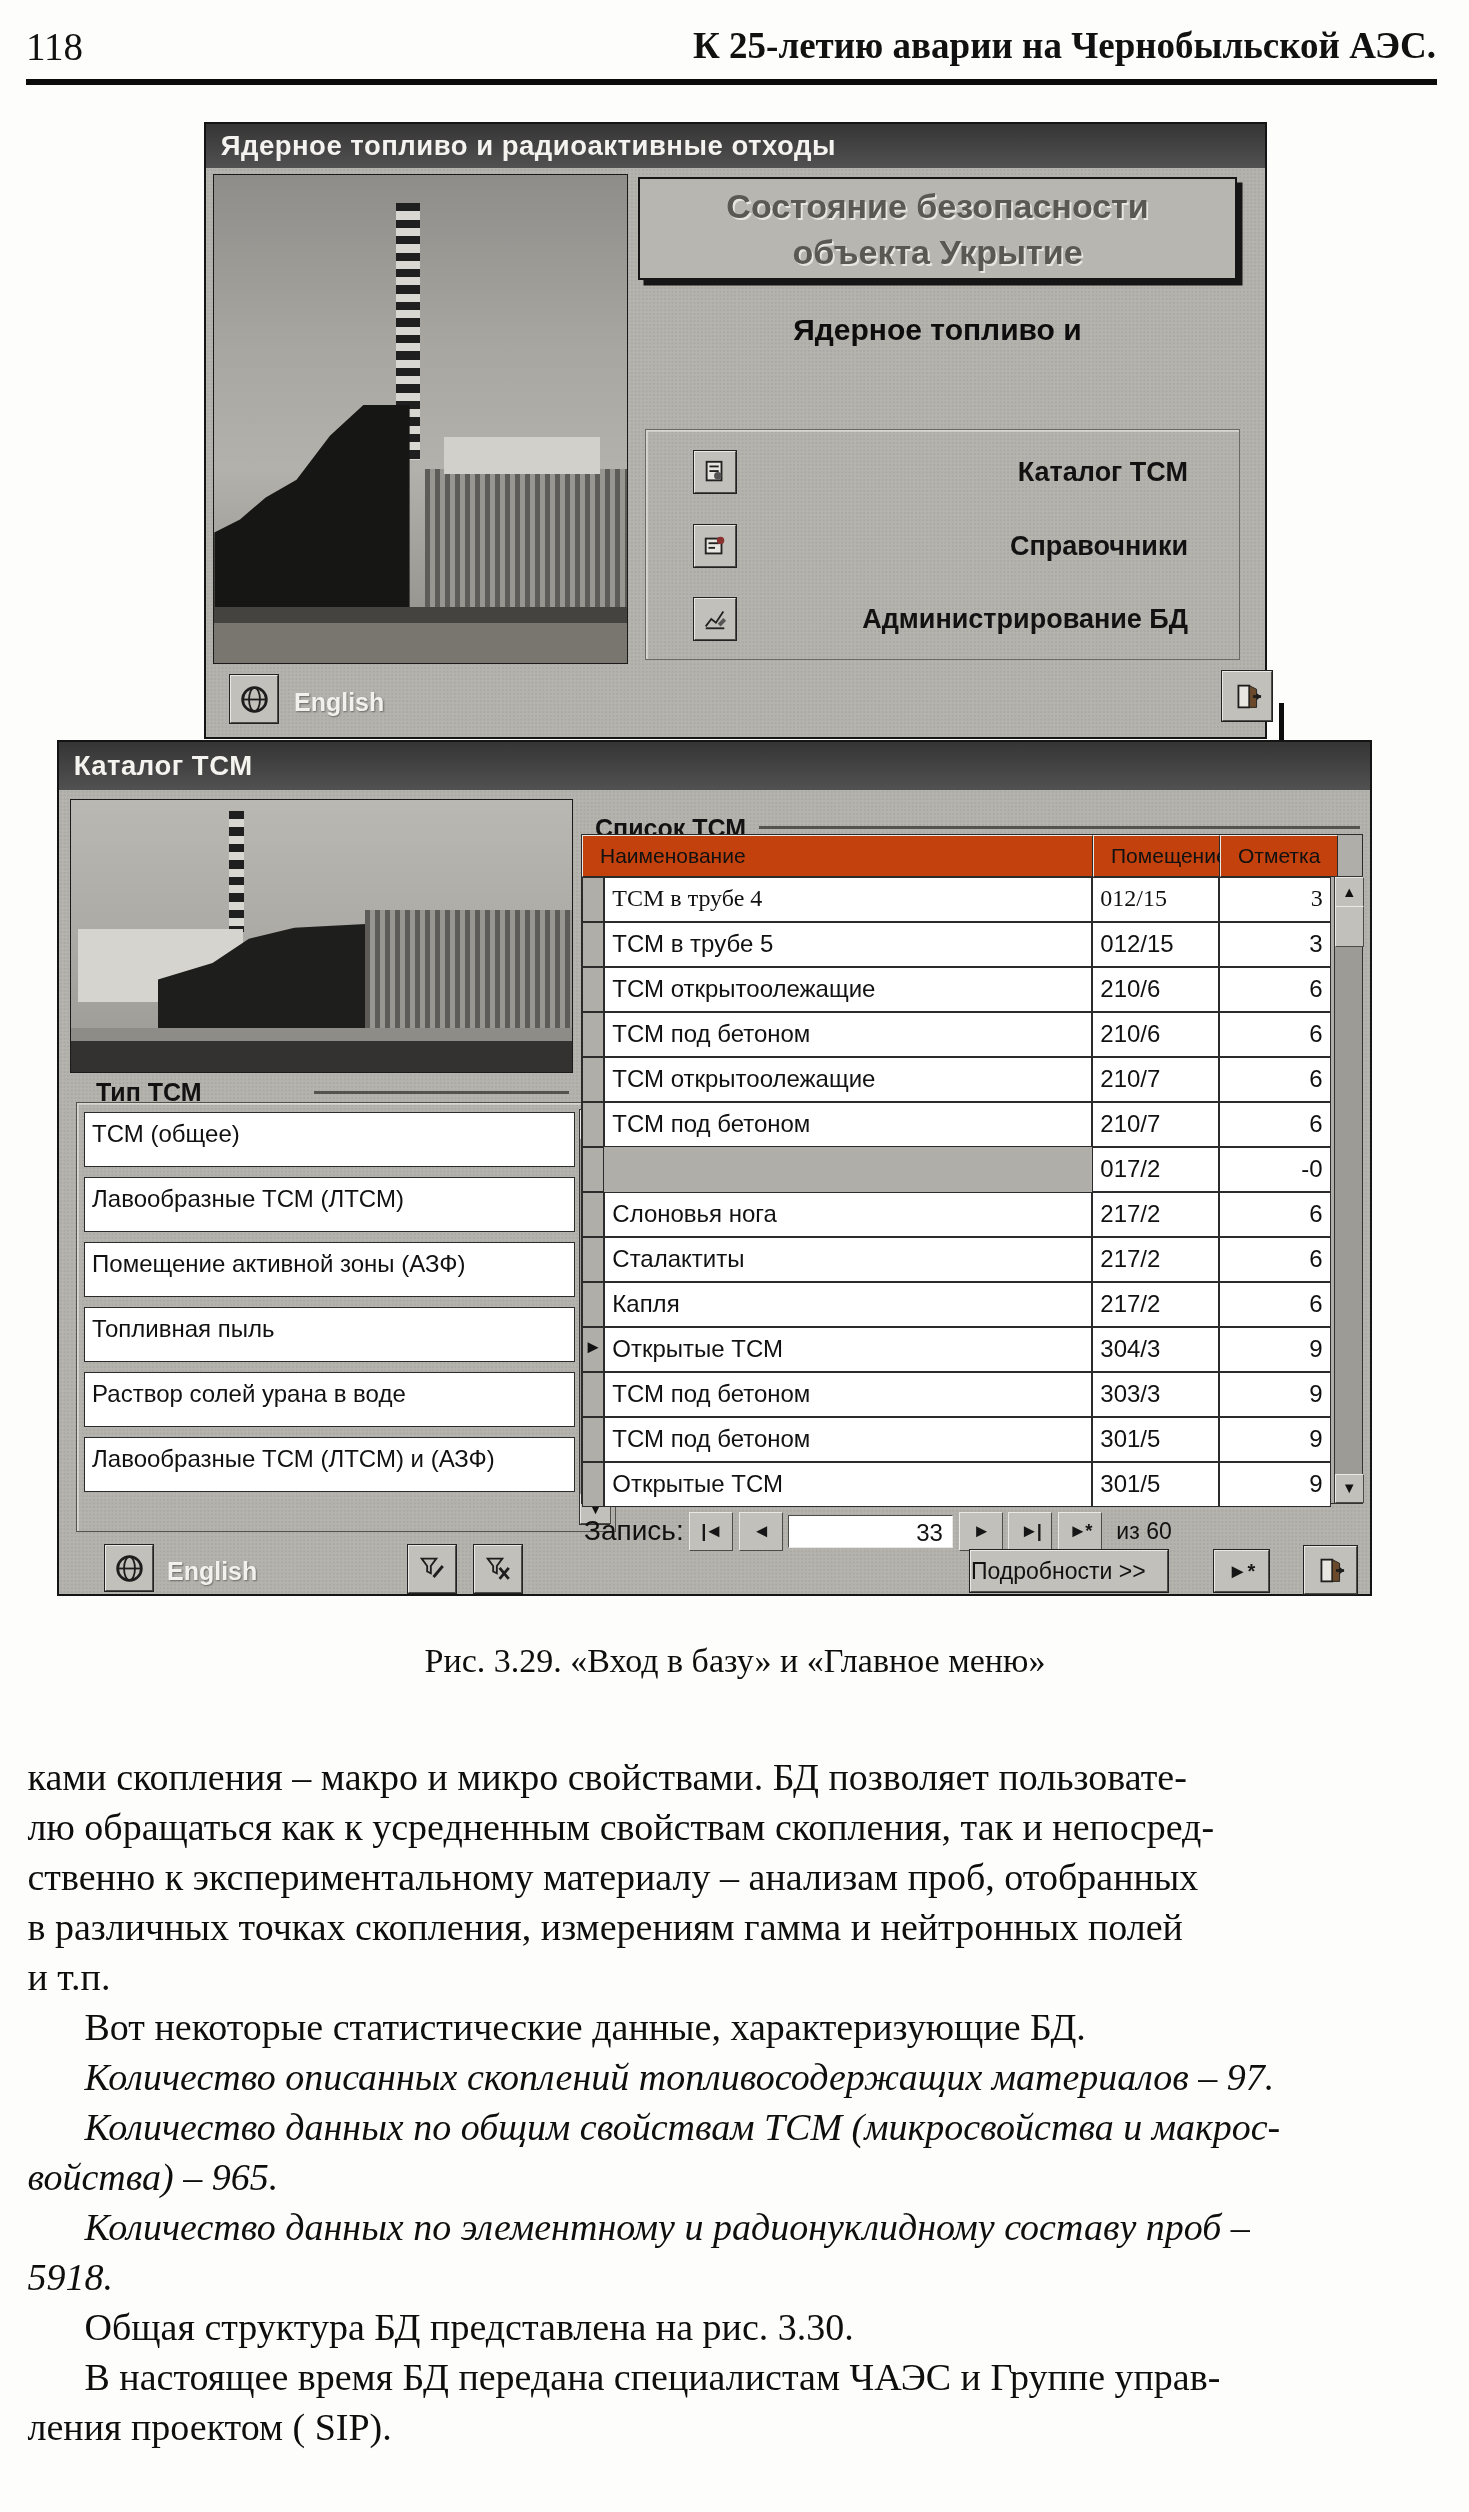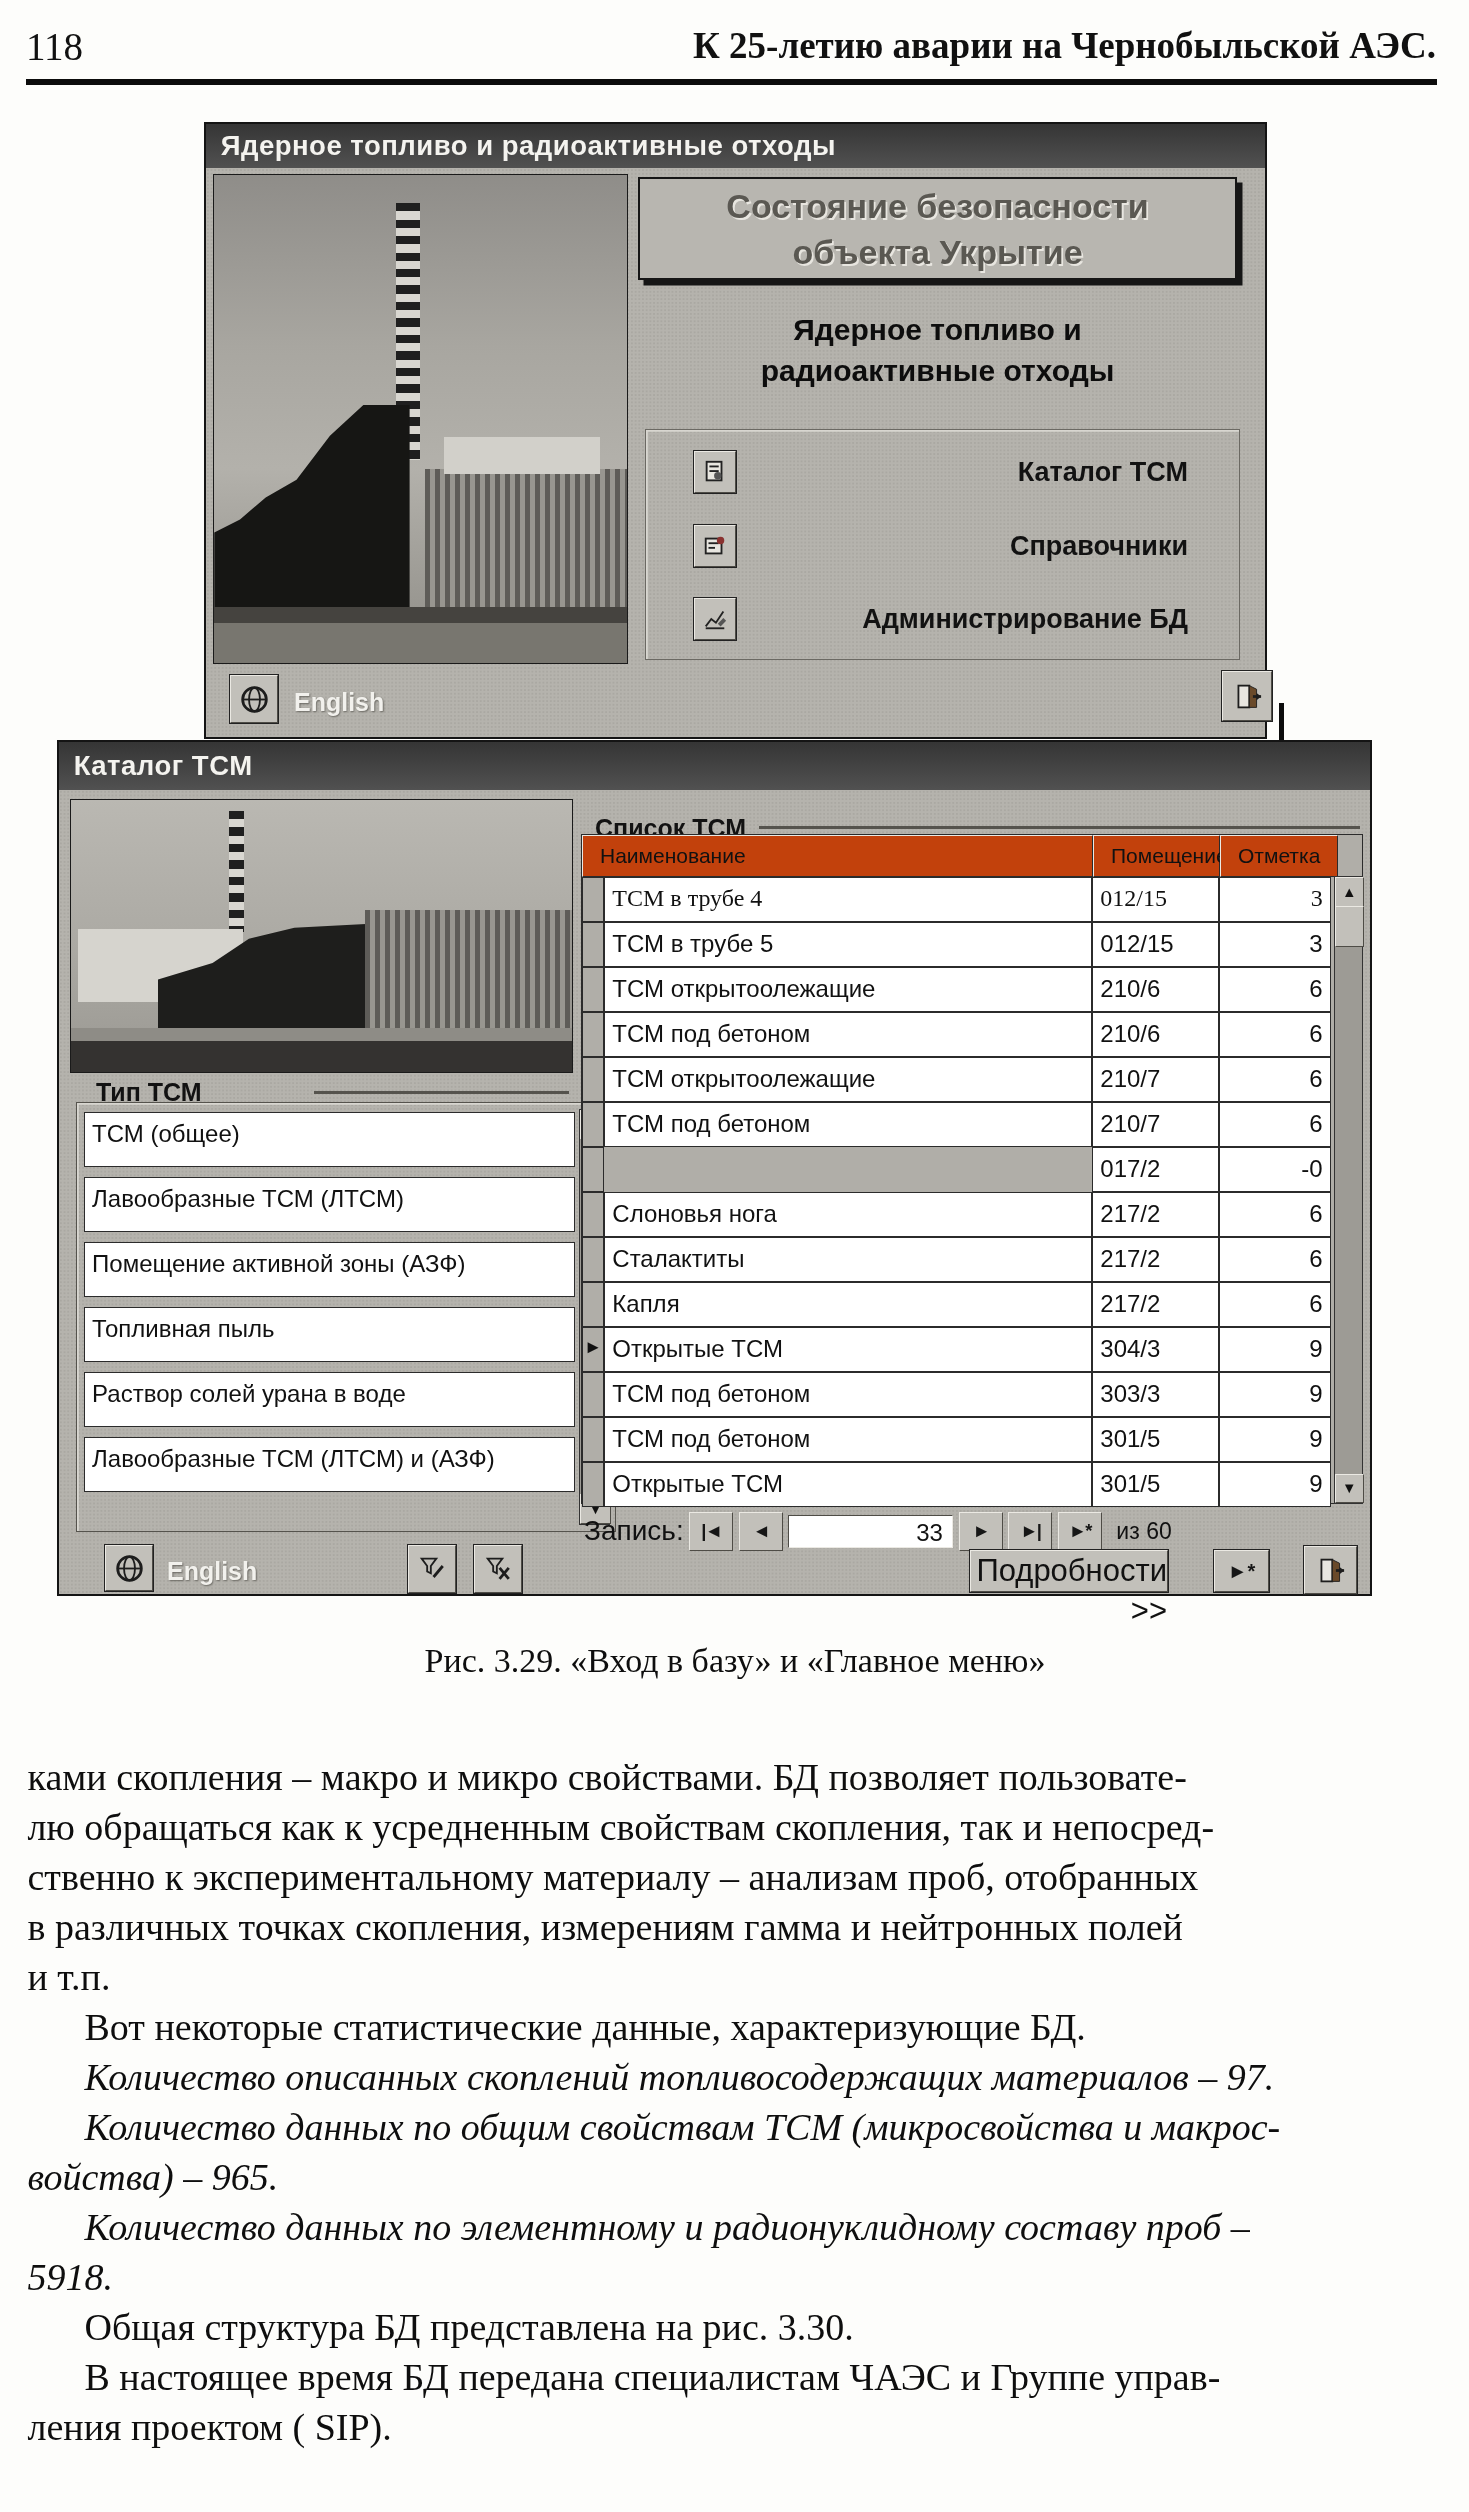--- a/index.html
+++ b/index.html
@@ -93,21 +93,20 @@
       <div class="abs" style="left:0;top:448px;width:415px;height:42px;background:#78766f;"></div>
     </div>
 
     <div class="abs banner" style="left:432px;top:53px;width:599px;height:103px;">
       <div>Состояние безопасности</div>
       <div>объекта Укрытие</div>
     </div>
 
     <div class="abs subtitle" style="left:432px;top:185px;width:599px;">
       <div>Ядерное топливо и</div>
-      <div>радиоактивные отходы</div>
     </div>
 
     <div class="abs menubox" style="left:439px;top:305px;width:595px;height:231px;">
       <div class="menurow" style="top:18.4px;">
         <span class="iconbtn bev-out" style="width:42px;height:42px;">
           <svg width="26" height="26" viewBox="0 0 28 28">
               <rect x="5" y="3" width="16" height="20" fill="#e8e6e0" stroke="#222" stroke-width="2"></rect>
               <line x1="8" y1="8" x2="18" y2="8" stroke="#222" stroke-width="2"></line>
               <line x1="8" y1="13" x2="18" y2="13" stroke="#222" stroke-width="2"></line>
               <circle cx="17" cy="18" r="4" fill="#555"></circle>
@@ -325,21 +324,21 @@
         </svg>
     </span>
     <span class="abs iconbtn bev-out" style="left:415px;top:803px;width:48px;height:48px;">
       <svg width="27.5" height="27.5" viewBox="0 0 30 30">
           <polygon points="4,4 20,4 14,12 14,20 10,18 10,12" fill="none" stroke="#1d1d1d" stroke-width="2"></polygon>
           <line x1="17" y1="14" x2="27" y2="26" stroke="#1d1d1d" stroke-width="3"></line>
           <line x1="27" y1="14" x2="17" y2="26" stroke="#1d1d1d" stroke-width="3"></line>
         </svg>
     </span>
 
-    <span class="abs bev-out" style="left:911px;top:808px;width:198px;height:42px;text-align:right;font-size:31px;line-height:40px;box-sizing:border-box;outline:1.8px solid #222;">Подробности &gt;&gt;</span>
+    <span class="abs bev-out" style="left:911px;top:808px;width:198px;height:42px;text-align:left;font-size:23px;line-height:40px;box-sizing:border-box;outline:1.8px solid #222;">Подробности &gt;&gt;</span>
 
     <span class="abs iconbtn bev-out gl" style="left:1155px;top:808px;width:55px;height:42px;font-weight:bold;outline:1.8px solid #222;">►*</span>
 
     <span class="abs iconbtn bev-out" style="left:1245px;top:804px;width:53px;height:48px;outline:1.8px solid #222;">
       <svg width="29" height="29" viewBox="0 0 32 32">
           <rect x="6" y="4" width="12" height="24" fill="#e8e6e0" stroke="#1d1d1d" stroke-width="2"></rect>
           <polygon points="18,4 26,8 26,28 18,28" fill="#6a4a2a" stroke="#1d1d1d" stroke-width="1"></polygon>
           <line x1="22" y1="16" x2="31" y2="16" stroke="#1d1d1d" stroke-width="3"></line>
           <polygon points="31,16 26,12 26,20" fill="#1d1d1d"></polygon>
         </svg>

